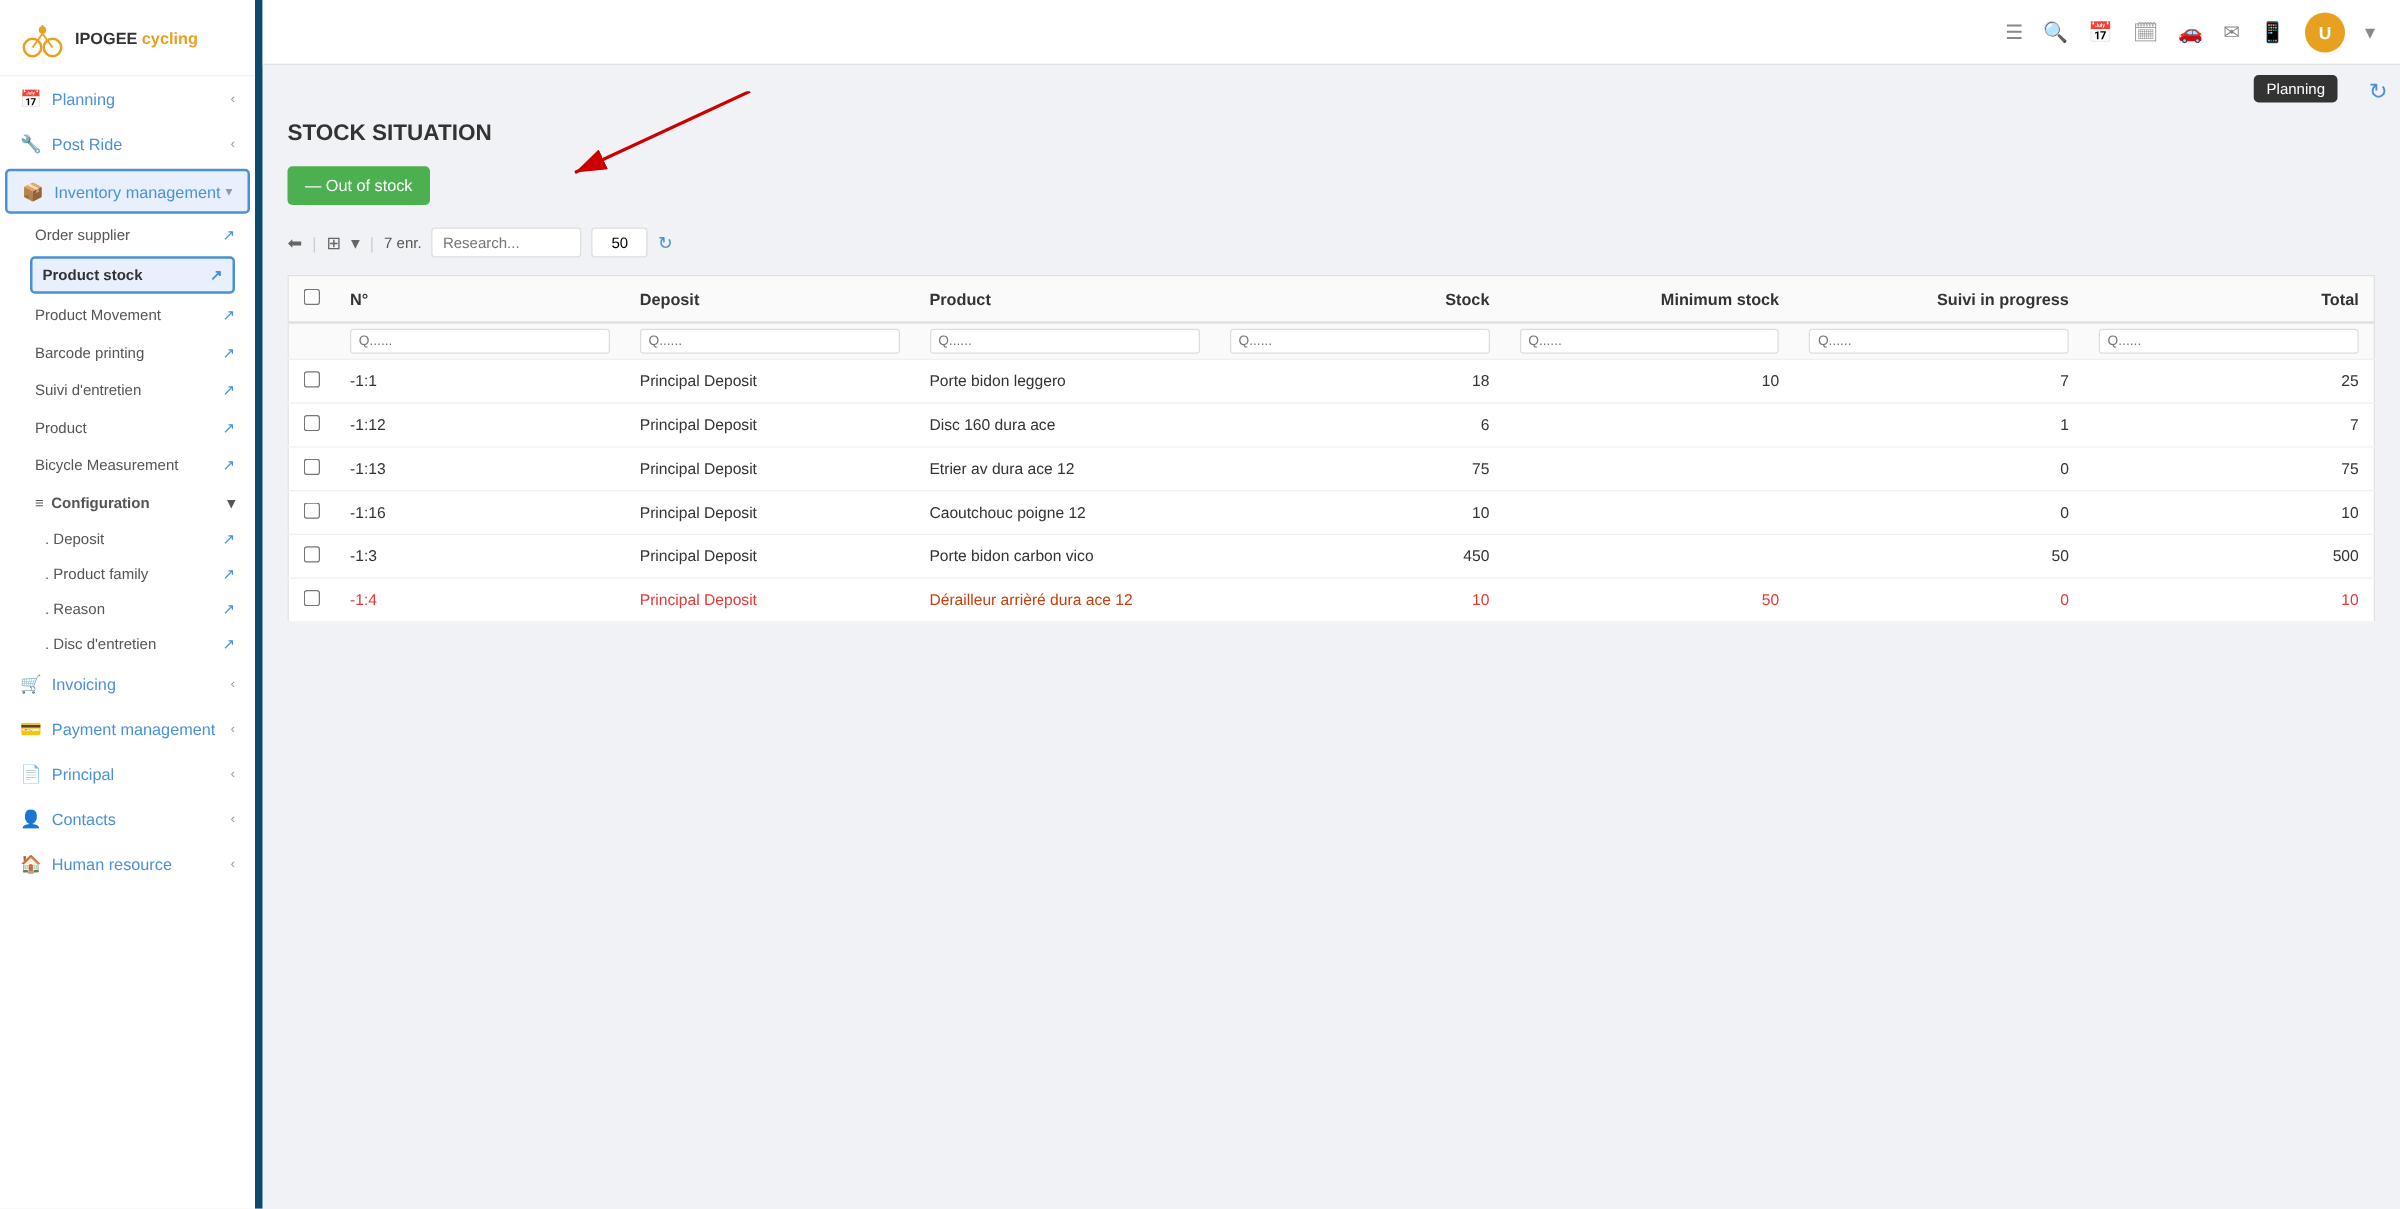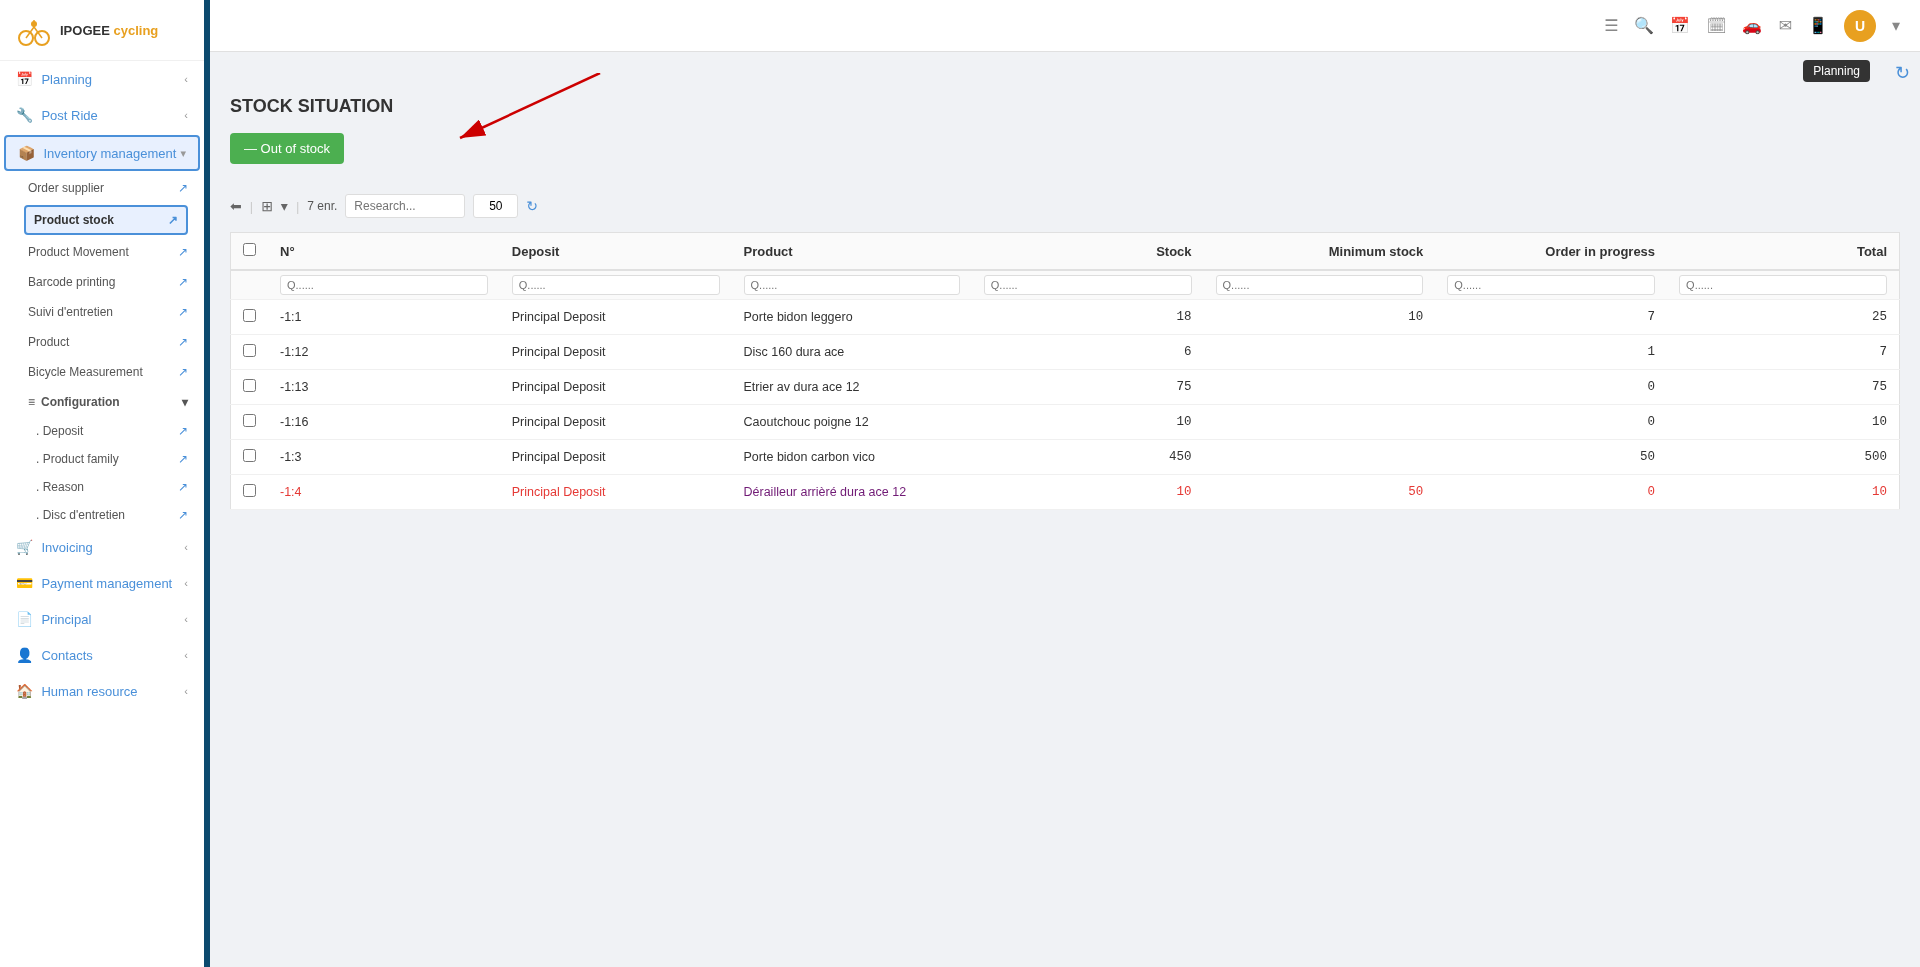--- a/index.html
+++ b/index.html
@@ -157,21 +157,21 @@
       color: white;
       padding: 4px 10px;
       border-radius: 4px;
       font-size: 12px;
     }
 
     .toolbar {
       display: flex;
       align-items: center;
       gap: 12px;
-      margin-bottom: 24px;
+      margin-bottom: 12px;
     }
 
     .btn-out-of-stock {
       background: #4caf50;
       color: white;
       border: none;
       padding: 8px 14px;
       border-radius: 4px;
       cursor: pointer;
       font-size: 13px;
@@ -233,21 +233,21 @@
       color: #333;
       white-space: nowrap;
     }
     .data-table th.right { text-align: right; }
     .data-table td {
       padding: 9px 12px;
       border-bottom: 1px solid #f0f0f0;
       font-size: 12.5px;
       color: #333;
     }
-    .data-table td.right { text-align: right; font-family: Liberation Mono, monospace; }
+    .data-table td.right { text-align: right; }
     .data-table tr.low-stock td { color: #e53935; }
 
     .search-row td {
       padding: 4px 12px;
       background: #fafafa;
     }
     .col-search {
       border: 1px solid #ddd;
       border-radius: 3px;
       padding: 3px 6px;
@@ -457,21 +457,21 @@
           <th>
             <span>Product</span>
           </th>
           <th class="right">
             <span>Stock</span>
           </th>
           <th class="right">
             <span>Minimum stock</span>
           </th>
           <th class="right">
-            <span>Order in progress</span>
+            <span>Suivi in progress</span>
           </th>
           <th class="right">
             <span>Total</span>
           </th>
         </tr>
 
         <tr class="search-row">
           <td></td>
           <td><input type="text" class="col-search" placeholder="Q......" style=""></td>
           <td><input type="text" class="col-search" placeholder="Q......" style=""></td>
@@ -543,21 +543,21 @@
       <td class="right" style=""></td>
       <td class="right" style="">50</td>
       <td class="right" style="">500</td>
     </tr>
           <tr class="low-stock">
       <td class="checkbox-cell">
         <input type="checkbox" style="">
       </td>
       <td style="color:#e53935;">-1:4</td>
       <td style="color:#e53935;">Principal Deposit</td>
-      <td style="color:#701a75;">Dérailleur arrièré dura ace 12</td>
+      <td style="color:#c2410c;">Dérailleur arrièré dura ace 12</td>
       <td class="right" style="color:#e53935;">10</td>
       <td class="right" style="color:#e53935;">50</td>
       <td class="right" style="color:#e53935;">0</td>
       <td class="right" style="color:#e53935;">10</td>
     </tr>
         </tbody>
     </table>
 
   </div>
 </div>

